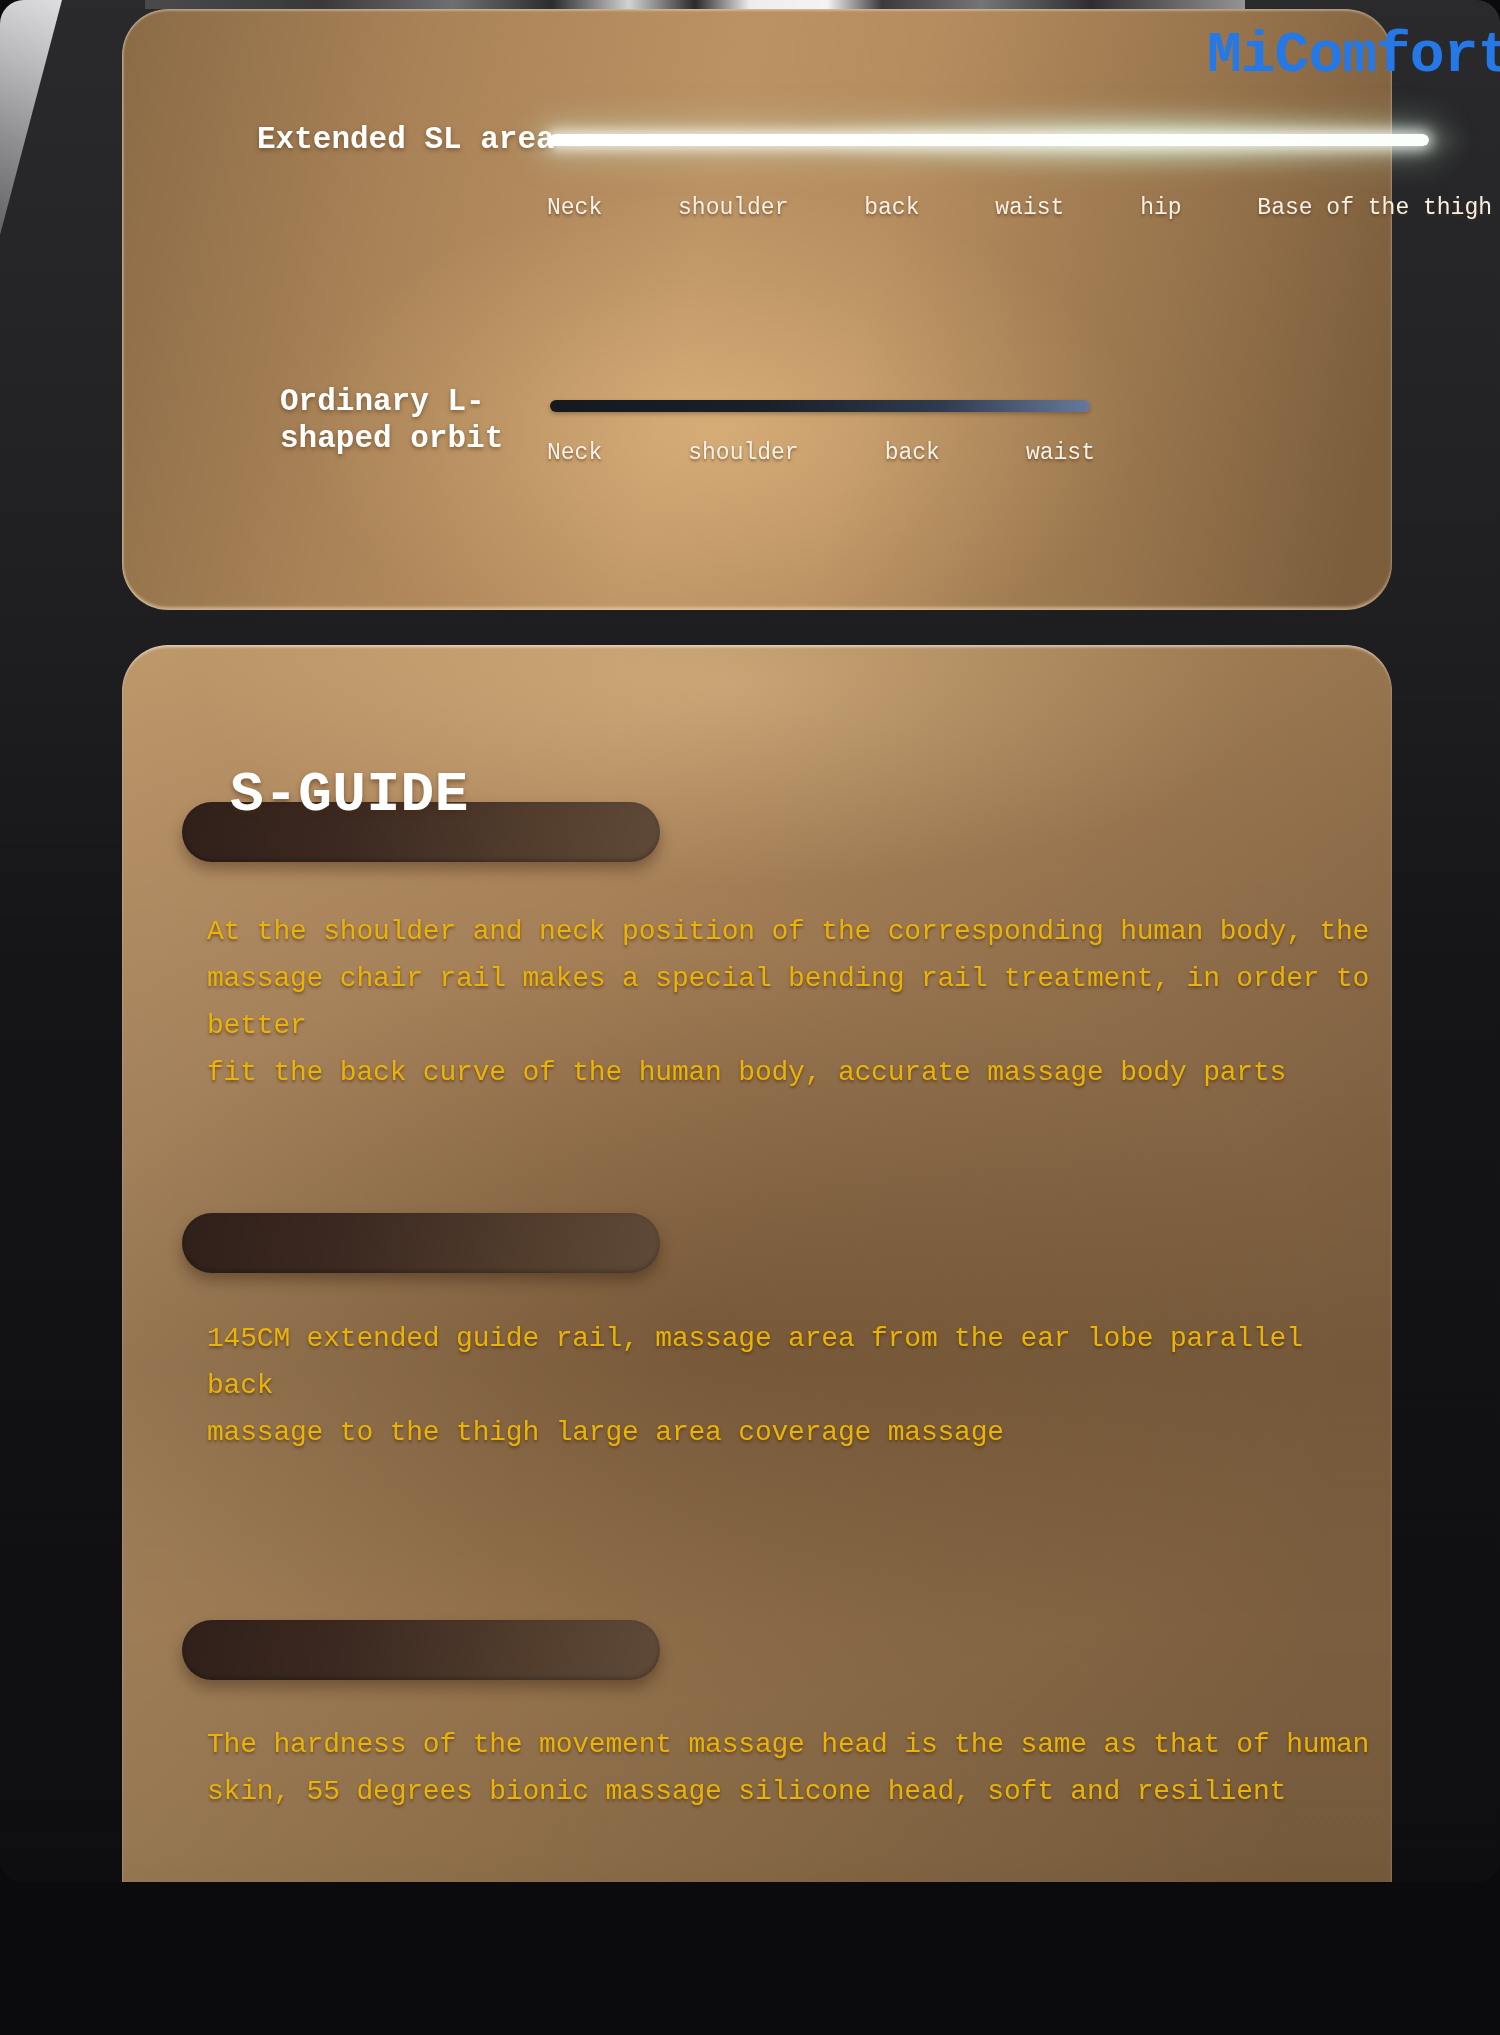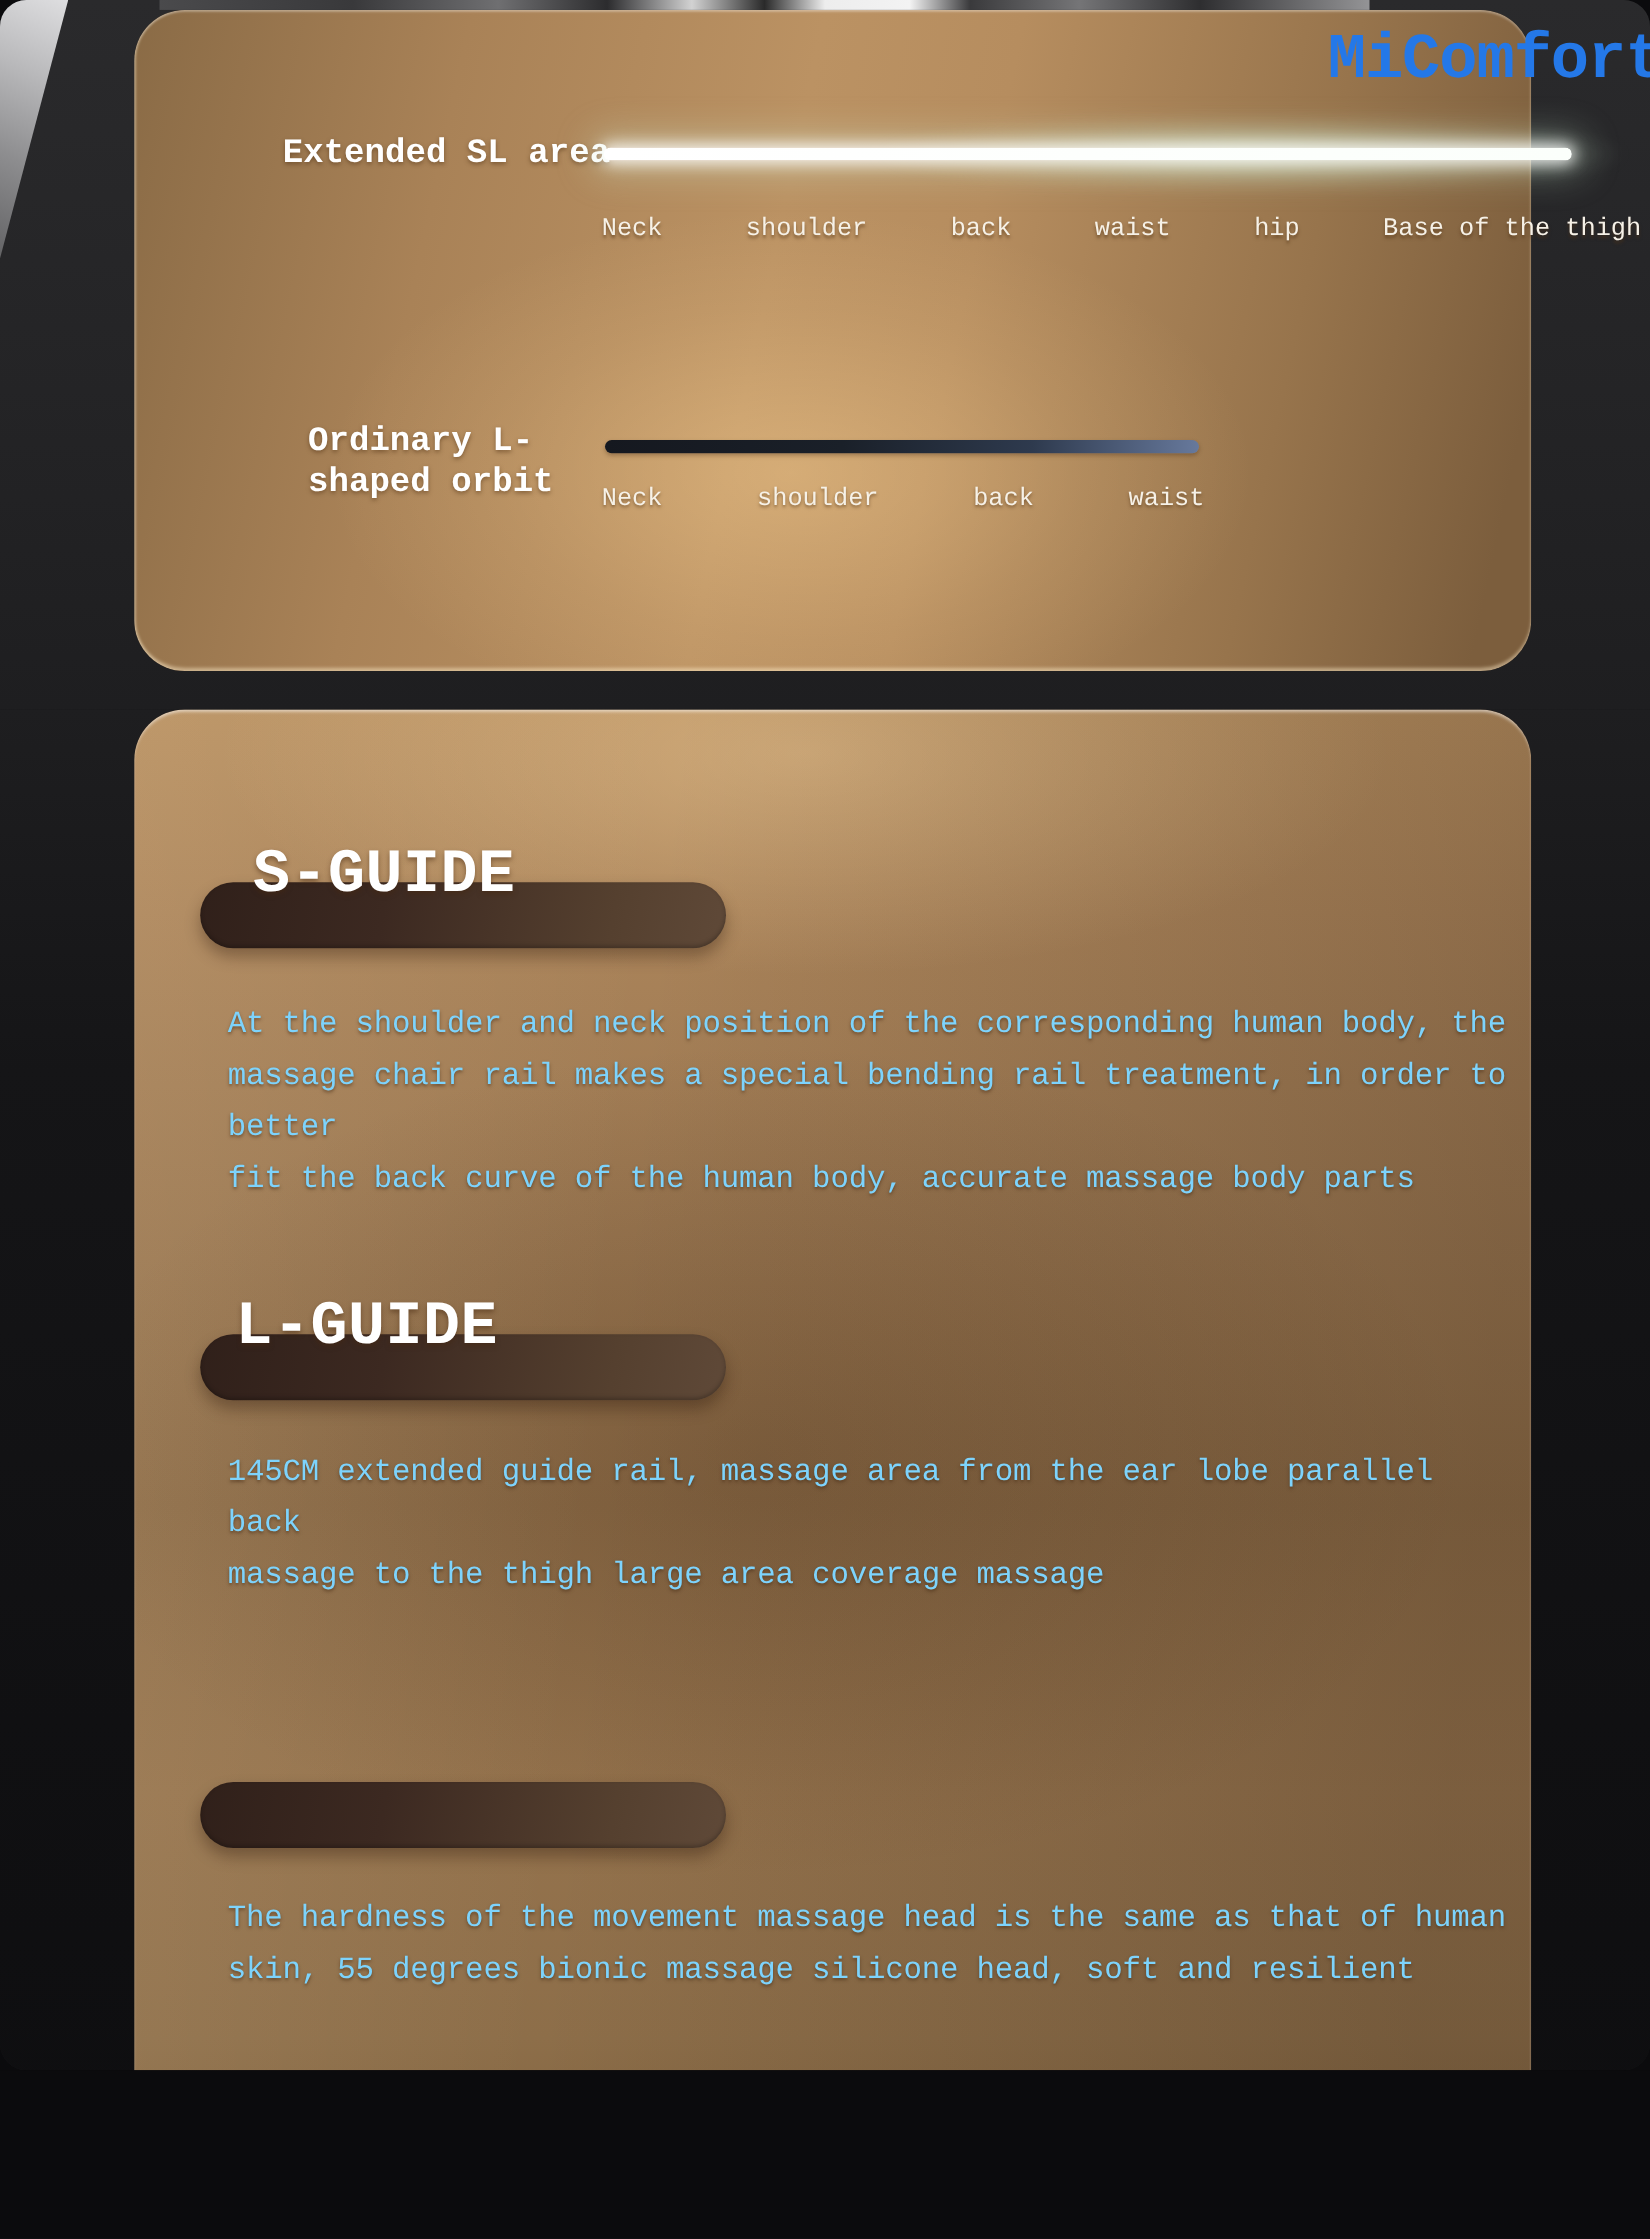--- a/index.html
+++ b/index.html
@@ -66,21 +66,21 @@
   .stops-sl{left:425px;top:186px;width:945px;}
   .stops-l{left:425px;top:431px;width:548px;}
   .stops span{white-space:nowrap;}
 
   
   .pill{position:absolute;left:182px;width:478px;height:60px;border-radius:30px;
     background:linear-gradient(100deg,#30201a 0%,#3c2921 35%,#55402f 78%,#5f4938 100%);
     box-shadow:0 8px 14px rgba(40,20,8,0.35), inset 0 -2px 4px rgba(0,0,0,0.25);}
   .feature-title{position:absolute;left:214px;color:#ffffff;font-weight:bold;font-size:56px;
     letter-spacing:0.5px;white-space:nowrap;text-shadow:0 3px 5px rgba(70,40,15,0.5);}
-  .feature-text{position:absolute;left:207px;width:1175px;color:#7dd3fc;font-size:28px;
+  .feature-text{position:absolute;left:207px;width:1175px;color:#eab308;font-size:28px;
     line-height:47px;letter-spacing:-0.2px;white-space:pre-line;
     text-shadow:0 2px 3px rgba(60,35,15,0.55);}
   .pill-1{top:802px;} .title-1{top:763px;margin-left:16px;} .text-1{top:908px;}
   .pill-2{top:1213px;} .title-2{top:1174px;} .text-2{top:1315px;}
   .pill-3{top:1620px;} .title-3{top:1581px;} .text-3{top:1721px;}
 </style>
 </head>
 <body>
 
 <div class="page">
@@ -118,21 +118,20 @@
 
   <div class="card card-features"></div>
 
   <div class="pill pill-1"></div>
   <div class="feature-title title-1">S-GUIDE</div>
   <div class="feature-text text-1">At the shoulder and neck position of the corresponding human body, the
 massage chair rail makes a special bending rail treatment, in order to better
 fit the back curve of the human body, accurate massage body parts</div>
 
   <div class="pill pill-2"></div>
-  <div class="feature-title title-2">L-GUIDE</div>
   <div class="feature-text text-2">145CM extended guide rail, massage area from the ear lobe parallel back
 massage to the thigh large area coverage massage</div>
 
   <div class="pill pill-3"></div>
   <div class="feature-text text-3">The hardness of the movement massage head is the same as that of human
 skin, 55 degrees bionic massage silicone head, soft and resilient</div>
 
 </div>
 
 </body></html>

